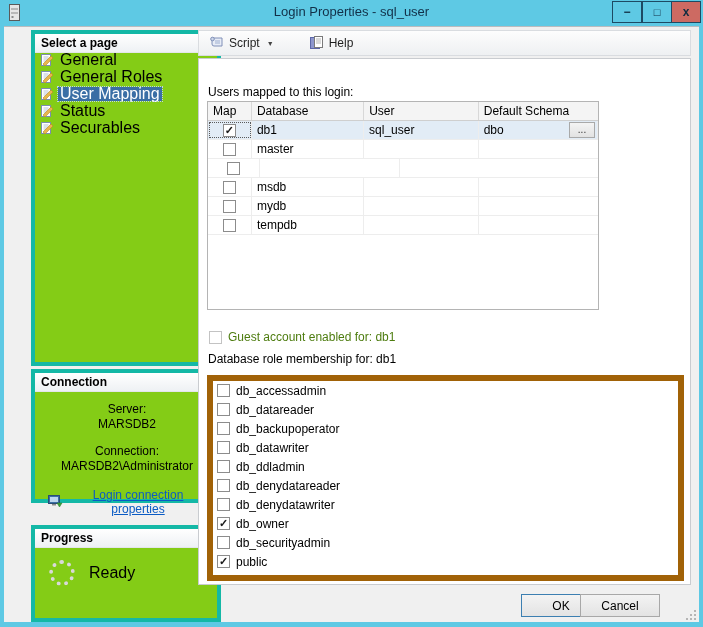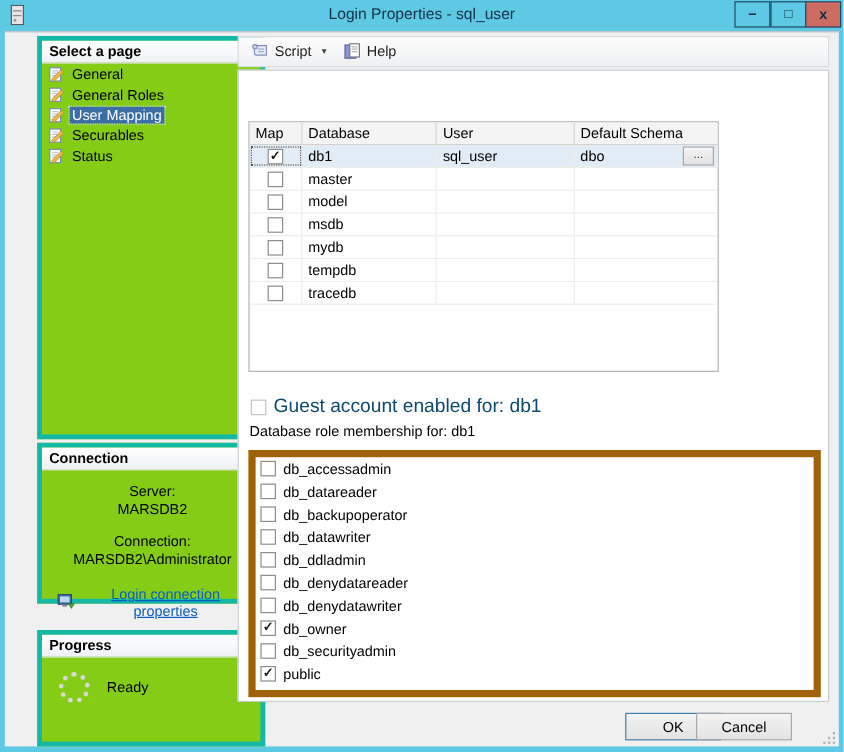--- a/index.html
+++ b/index.html
@@ -23,39 +23,39 @@
             border-top:1px solid #b9bcbf; }
 
   
   .panel { position:absolute; left:1px; width:190px; background:#84cc16; border:4px solid #14b8a6;margin-left:26px; }
   .panel-header { height:19px; padding:2px 6px; font-size:12px; font-weight:bold; color:#000;
                   background:linear-gradient(#ffffff,#eef1f4); border-bottom:1px solid #e3e6ea; }
   .p-pages   { top:3px;   height:336px; }
   .p-conn    { top:342px; height:134px; }
   .p-prog    { top:498px; height:97px; }
 
-  .page-item { display:flex; align-items:center; gap:4px; height:17px; padding-left:5px;
-               font-size:12px; cursor:default; }
+  .page-item { display:flex; align-items:flex-start; gap:4px; height:17px; padding-left:5px;
+               font-size:16px; cursor:default; }
   .page-label { padding:0 2px; line-height:14px; }
   .page-label.sel { background:#3a6ea5; color:#fff; outline:1px dotted #bcd4ea; }
 
   .conn-body { padding:10px 10px 0 12px; font-size:12px; color:#000;text-align:center; }
   .conn-line { line-height:15px; }
   .conn-gap { height:12px; }
   .conn-link-row { display:flex; align-items:center; gap:6px; margin-top:14px; }
   .conn-link { font-size:12px; color:#0a5bc4; text-decoration:underline; cursor:pointer; }
 
   .prog-body { display:flex; align-items:center; gap:14px; padding:12px 0 0 14px; }
   .spinner { width:26px; height:26px; border:4px dotted #d9d9d9; border-radius:50%; }
-  .ready-text { font-size:12px; }
+  .ready-text { font-size:16px; }
 
   
   .toolbar { position:absolute; left:194px; top:3px; width:493px; height:26px;
              background:linear-gradient(#fdfdfd,#eef0f2); border:1px solid #d9dce0;
-             display:flex; align-items:center; padding-left:6px; gap:4px; }
+             display:flex; align-items:center; padding-left:6px; gap:27px; }
   .tool-btn { display:flex; align-items:center; gap:4px; font-size:12px; color:#1e1e1e;
               padding:2px 4px; cursor:default; }
   .caret { font-size:7px; color:#444; margin-left:3px; }
 
   
   .content { position:absolute; left:194px; top:31px; width:493px; height:527px;
              background:#fff; border:1px solid #c9ccd0; }
   .section-label { position:absolute; left:9px; font-size:12px; color:#000; }
   .lbl-mapped { top:26px; }
   .lbl-roles  { top:293px; }
@@ -76,21 +76,21 @@
   .checkbox { width:13px; height:13px; min-width:13px; background:#fff; border:1px solid #8c8c8c;
               display:inline-flex; align-items:center; justify-content:center;
               font-size:11px; line-height:11px; color:#1a1a1a; font-weight:bold; }
   .checkbox.dis { border-color:#c3c3c3; }
 
   .mini-btn { position:absolute; right:3px; top:1px; width:26px; height:16px;
               background:linear-gradient(#f4f4f4,#e2e2e2); border:1px solid #a9a9a9;
               font-size:10px; line-height:13px; text-align:center; color:#333; }
 
   .guest-row { position:absolute; left:10px; top:271px; display:flex; align-items:center; gap:6px; }
-  .guest-label { font-size:16px; color:#0c4a6e; }
+  .guest-label { font-size:12px; color:#4d7c0f; }
 
   .listbox { position:absolute; left:8px; top:316px; width:477px; height:206px;
              background:#fff; border:6px solid #a16207; overflow:hidden; }
   .role-item { display:flex; align-items:center; gap:6px; height:19px; padding:0 4px; font-size:12px; }
 
   
   .btn { position:absolute; top:567px; width:80px; height:23px; font-size:12px; color:#000;
          background:linear-gradient(#f3f3f3,#e3e3e3); border:1px solid #a8a8a8;
          display:flex; align-items:center; justify-content:center; cursor:default; }
   .btn-ok { left:517px; border-color:#3c7fb1; }
@@ -173,33 +173,33 @@
           <div class="page-item">
             <span class="icon14">
               <svg width="14" height="14" viewBox="0 0 14 14">
                 <rect x="1.5" y="1.5" width="9" height="11" fill="#fff" stroke="#7c8db0"></rect>
                 <line x1="3.5" y1="4" x2="8.5" y2="4" stroke="#b9c4d6"></line>
                 <line x1="3.5" y1="6" x2="8.5" y2="6" stroke="#b9c4d6"></line>
                 <line x1="3.5" y1="8" x2="8.5" y2="8" stroke="#b9c4d6"></line>
                 <path d="M5 13 L13 5 L11 3 L3 11 Z" fill="#e8b64c" stroke="#b98a1f" stroke-width="0.6"></path>
               </svg>
             </span>
+            <span class="page-label">Status</span>
+          </div>
+          <div class="page-item">
+            <span class="icon14">
+              <svg width="14" height="14" viewBox="0 0 14 14">
+                <rect x="1.5" y="1.5" width="9" height="11" fill="#fff" stroke="#7c8db0"></rect>
+                <line x1="3.5" y1="4" x2="8.5" y2="4" stroke="#b9c4d6"></line>
+                <line x1="3.5" y1="6" x2="8.5" y2="6" stroke="#b9c4d6"></line>
+                <line x1="3.5" y1="8" x2="8.5" y2="8" stroke="#b9c4d6"></line>
+                <path d="M5 13 L13 5 L11 3 L3 11 Z" fill="#e8b64c" stroke="#b98a1f" stroke-width="0.6"></path>
+              </svg>
+            </span>
             <span class="page-label">Securables</span>
-          </div>
-          <div class="page-item">
-            <span class="icon14">
-              <svg width="14" height="14" viewBox="0 0 14 14">
-                <rect x="1.5" y="1.5" width="9" height="11" fill="#fff" stroke="#7c8db0"></rect>
-                <line x1="3.5" y1="4" x2="8.5" y2="4" stroke="#b9c4d6"></line>
-                <line x1="3.5" y1="6" x2="8.5" y2="6" stroke="#b9c4d6"></line>
-                <line x1="3.5" y1="8" x2="8.5" y2="8" stroke="#b9c4d6"></line>
-                <path d="M5 13 L13 5 L11 3 L3 11 Z" fill="#e8b64c" stroke="#b98a1f" stroke-width="0.6"></path>
-              </svg>
-            </span>
-            <span class="page-label">Status</span>
           </div>
         </div>
     </div>
 
     <div class="panel p-conn">
       <div class="panel-header">Connection</div>
       <div class="conn-body">
         <div class="conn-line">Server:</div>
         <div class="conn-line">MARSDB2</div>
         <div class="conn-gap"></div>
@@ -248,20 +248,21 @@
             <line x1="7" y1="4" x2="12" y2="4" stroke="#b5b5b5"></line>
             <line x1="7" y1="6" x2="12" y2="6" stroke="#b5b5b5"></line>
             <line x1="7" y1="8" x2="12" y2="8" stroke="#b5b5b5"></line>
           </svg>
         </span>
         <span>Help</span>
       </div>
     </div>
 
     <div class="content">
+      <div class="section-label lbl-mapped">Users mapped to this login:</div>
 
       <div class="grid">
         <div class="grid-header">
             <div class="gh-cell" style="width: 52px;">Map</div>
             <div class="gh-cell" style="width: 137px;">Database</div>
             <div class="gh-cell" style="width: 140px;">User</div>
             <div class="gh-cell" style="width: 146px;">Default Schema</div>
           </div>
         <div>
             <div class="grid-row row-selected">
@@ -278,21 +279,20 @@
                 <span class="checkbox"></span>
               </div>
               <div class="gr-cell" style="width: 137px;">master</div>
               <div class="gr-cell" style="width: 140px;"></div>
               <div class="gr-cell" style="width: 146px;"></div>
             </div>
             <div class="grid-row">
               <div class="gr-cell cell-map" style="width: 52px;">
                 <span class="checkbox"></span>
               </div>
-              <div class="gr-cell" style="width: 137px;">model</div>
               <div class="gr-cell" style="width: 140px;"></div>
               <div class="gr-cell" style="width: 146px;"></div>
             </div>
             <div class="grid-row">
               <div class="gr-cell cell-map" style="width: 52px;">
                 <span class="checkbox"></span>
               </div>
               <div class="gr-cell" style="width: 137px;">msdb</div>
               <div class="gr-cell" style="width: 140px;"></div>
               <div class="gr-cell" style="width: 146px;"></div>
@@ -303,28 +303,20 @@
               </div>
               <div class="gr-cell" style="width: 137px;">mydb</div>
               <div class="gr-cell" style="width: 140px;"></div>
               <div class="gr-cell" style="width: 146px;"></div>
             </div>
             <div class="grid-row">
               <div class="gr-cell cell-map" style="width: 52px;">
                 <span class="checkbox"></span>
               </div>
               <div class="gr-cell" style="width: 137px;">tempdb</div>
-              <div class="gr-cell" style="width: 140px;"></div>
-              <div class="gr-cell" style="width: 146px;"></div>
-            </div>
-            <div class="grid-row">
-              <div class="gr-cell cell-map" style="width: 52px;">
-                <span class="checkbox"></span>
-              </div>
-              <div class="gr-cell" style="width: 137px;">tracedb</div>
               <div class="gr-cell" style="width: 140px;"></div>
               <div class="gr-cell" style="width: 146px;"></div>
             </div>
           </div>
       </div>
 
       <div class="guest-row">
           <span class="checkbox dis"></span>
           <span class="guest-label">Guest account enabled for: db1</span>
         </div>

